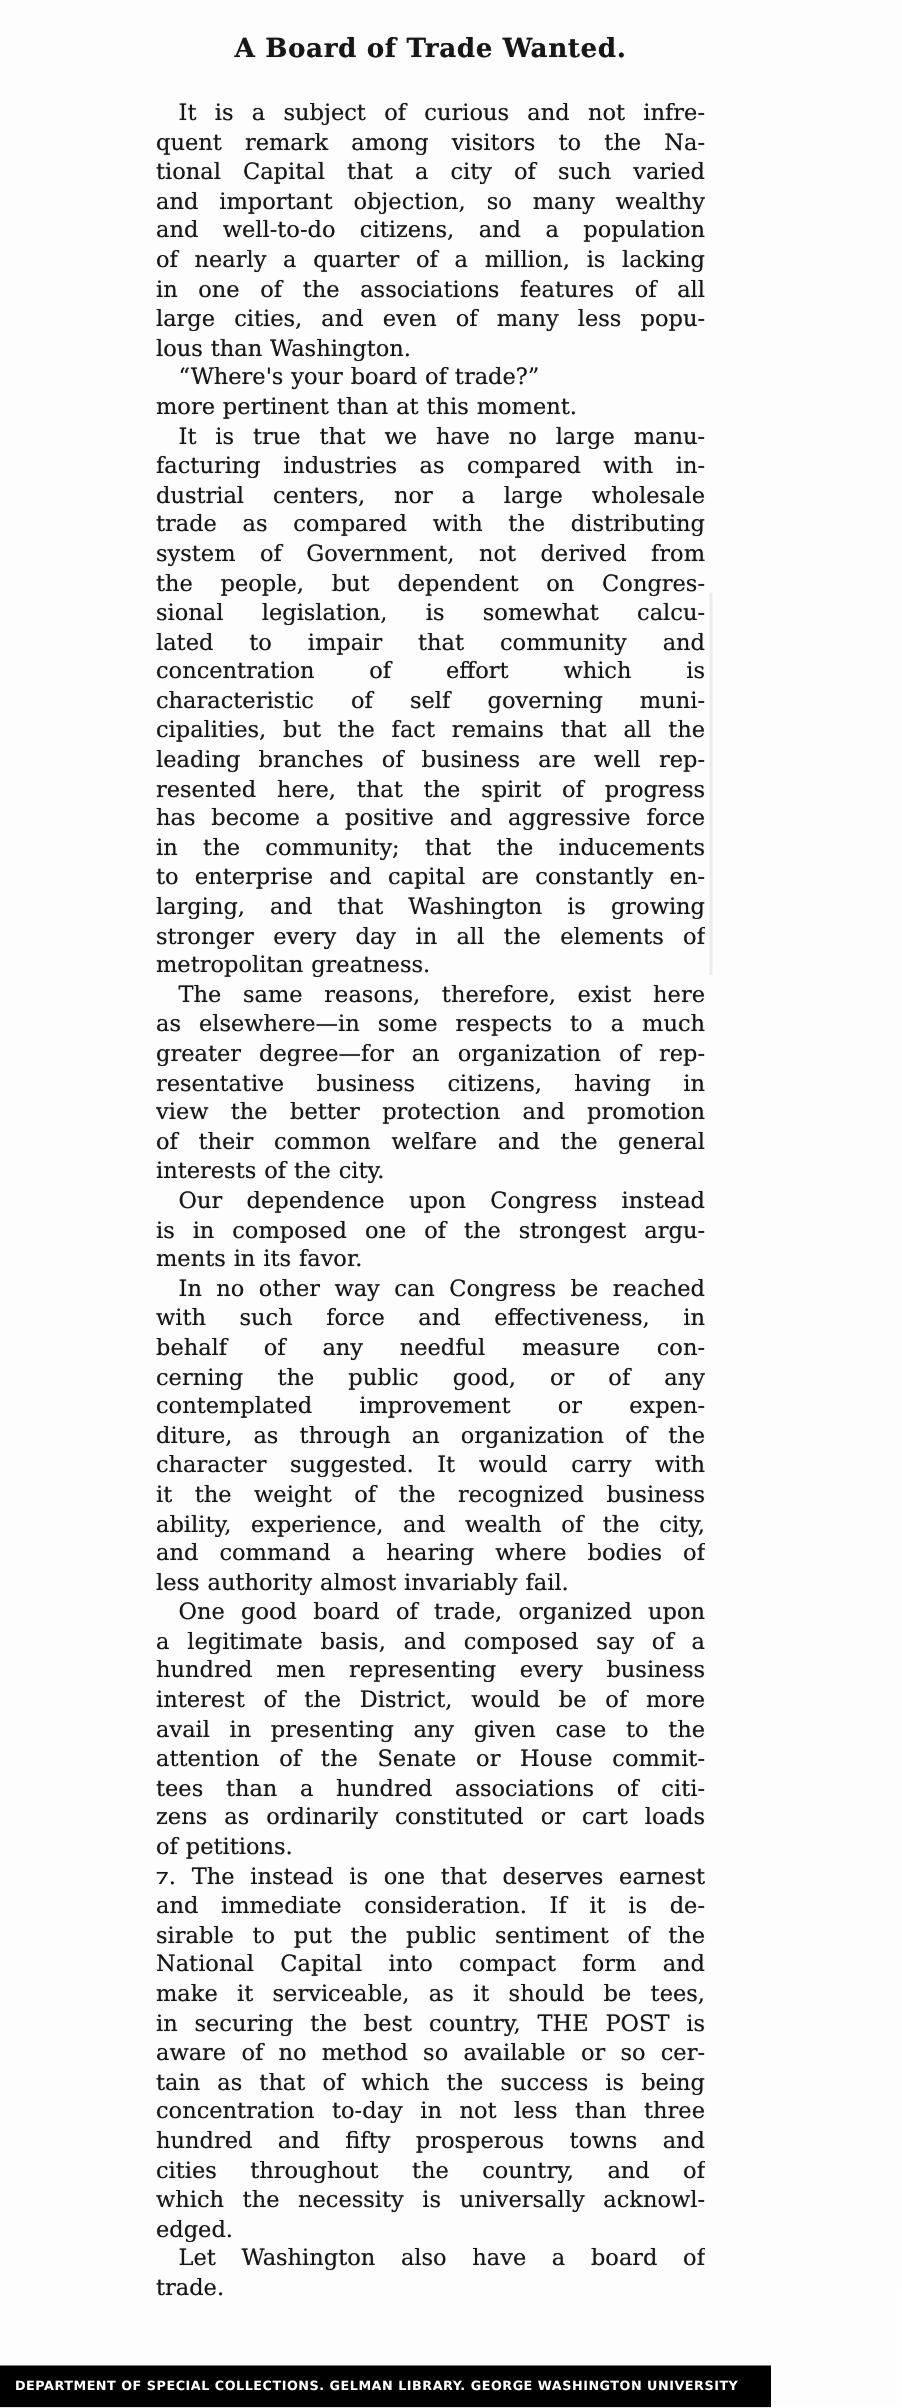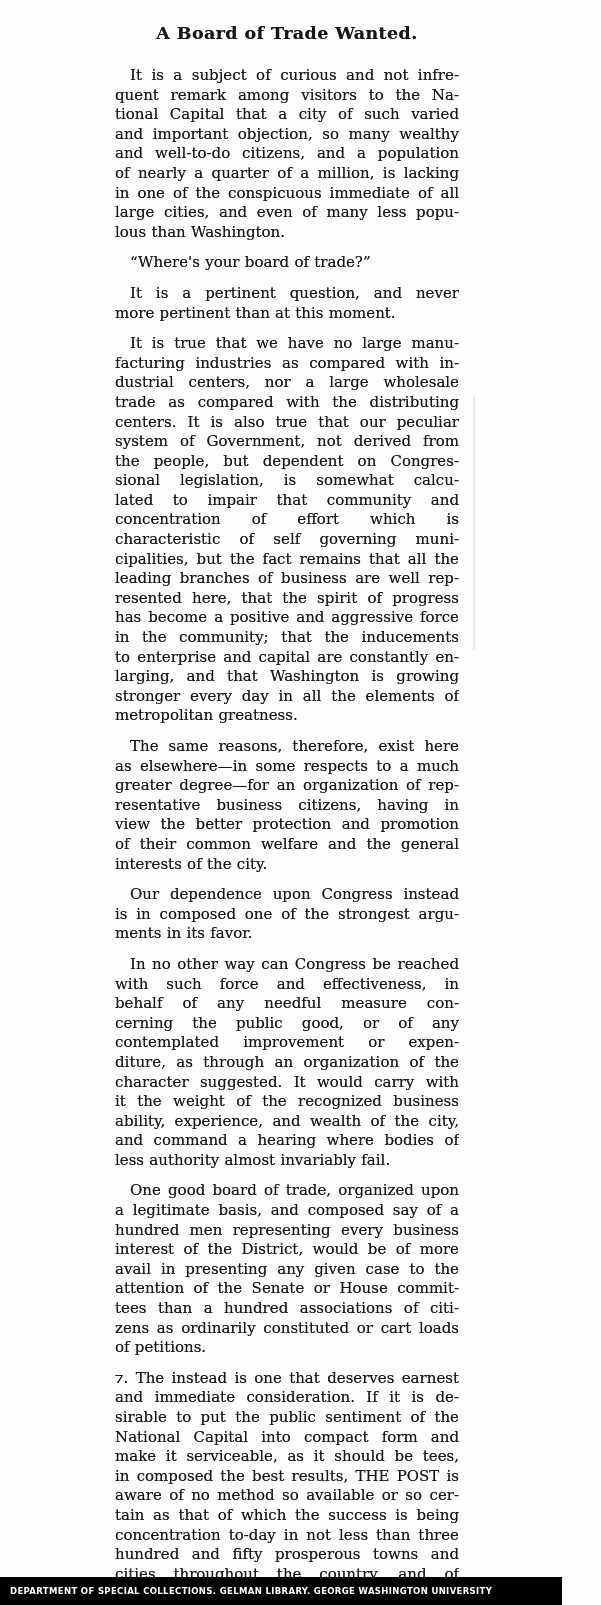--- a/index.html
+++ b/index.html
@@ -25,21 +25,21 @@
   }
   .title {
     height: 26px;
     line-height: 26px;
     margin-bottom: 20px;
     text-align: center;
     font-weight: 700;
     font-size: 17.5px;
     letter-spacing: 0.4px;
   }
-  .para { margin: 11px; padding: 0; }
+  .para { margin: 0; padding: 0; }
   .line {
     height: 19.6px;
     line-height: 19.6px;
     font-size: 15px;
     text-align: justify;
     text-align-last: justify;
     overflow: hidden;
     word-spacing: 0.5px;
   }
   .line.first { text-indent: 15px; }
@@ -51,21 +51,21 @@
     top: 395px;
     width: 2px;
     height: 255px;
     background: #e6e6e6;
     opacity: 0.75;
   }
   .footer {
     position: absolute;
     left: 0;
     bottom: 0;
-    width: 562px;
+    width: 514px;
     height: 28px;
     background: #000000;
     color: #ffffff;
     display: flex;
     align-items: center;
     box-sizing: border-box;
     padding-left: 10px;
     font-family: "DejaVu Sans", "Liberation Sans", sans-serif;
     font-size: 8.5px;
     letter-spacing: 0.35px;
@@ -80,37 +80,35 @@
   <div class="article" style="color: rgb(23, 23, 23);">
     <div class="title">A Board of Trade Wanted.</div>
     <div id="article-body">
         <div class="para">
           <div class="line first">It is a subject of curious and not infre-</div>
           <div class="line">quent remark among visitors to the Na-</div>
           <div class="line">tional Capital that a city of such varied</div>
           <div class="line">and important objection, so many wealthy</div>
           <div class="line">and well-to-do citizens, and a population</div>
           <div class="line">of nearly a quarter of a million, is lacking</div>
-          <div class="line">in one of the conspicuous immediate of all</div>
+          <div class="line">in one of the associations features of all</div>
           <div class="line">large cities, and even of many less popu-</div>
           <div class="line endline">lous than Washington.</div>
         </div>
         <div class="para">
           <div class="line first endline">“Where's your board of trade?”</div>
         </div>
         <div class="para">
-          <div class="line first">It is a pertinent question, and never</div>
           <div class="line endline">more pertinent than at this moment.</div>
         </div>
         <div class="para">
           <div class="line first">It is true that we have no large manu-</div>
           <div class="line">facturing industries as compared with in-</div>
           <div class="line">dustrial centers, nor a large wholesale</div>
           <div class="line">trade as compared with the distributing</div>
-          <div class="line">centers. It is also true that our peculiar</div>
           <div class="line">system of Government, not derived from</div>
           <div class="line">the people, but dependent on Congres-</div>
           <div class="line">sional legislation, is somewhat calcu-</div>
           <div class="line">lated to impair that community and</div>
           <div class="line">concentration of effort which is</div>
           <div class="line">characteristic of self governing muni-</div>
           <div class="line">cipalities, but the fact remains that all the</div>
           <div class="line">leading branches of business are well rep-</div>
           <div class="line">resented here, that the spirit of progress</div>
           <div class="line">has become a positive and aggressive force</div>
@@ -157,21 +155,21 @@
           <div class="line">tees than a hundred associations of citi-</div>
           <div class="line">zens as ordinarily constituted or cart loads</div>
           <div class="line endline">of petitions.</div>
         </div>
         <div class="para">
           <div class="line">⁊. The instead is one that deserves earnest</div>
           <div class="line">and immediate consideration. If it is de-</div>
           <div class="line">sirable to put the public sentiment of the</div>
           <div class="line">National Capital into compact form and</div>
           <div class="line">make it serviceable, as it should be tees,</div>
-          <div class="line">in composed the best results, THE POST is</div>
+          <div class="line">in securing the best country, THE POST is</div>
           <div class="line">aware of no method so available or so cer-</div>
           <div class="line">tain as that of which the success is being</div>
           <div class="line">concentration to-day in not less than three</div>
           <div class="line">hundred and fifty prosperous towns and</div>
           <div class="line">cities throughout the country, and of</div>
           <div class="line">which the necessity is universally acknowl-</div>
           <div class="line endline">edged.</div>
         </div>
         <div class="para">
           <div class="line first">Let Washington also have a board of</div>

